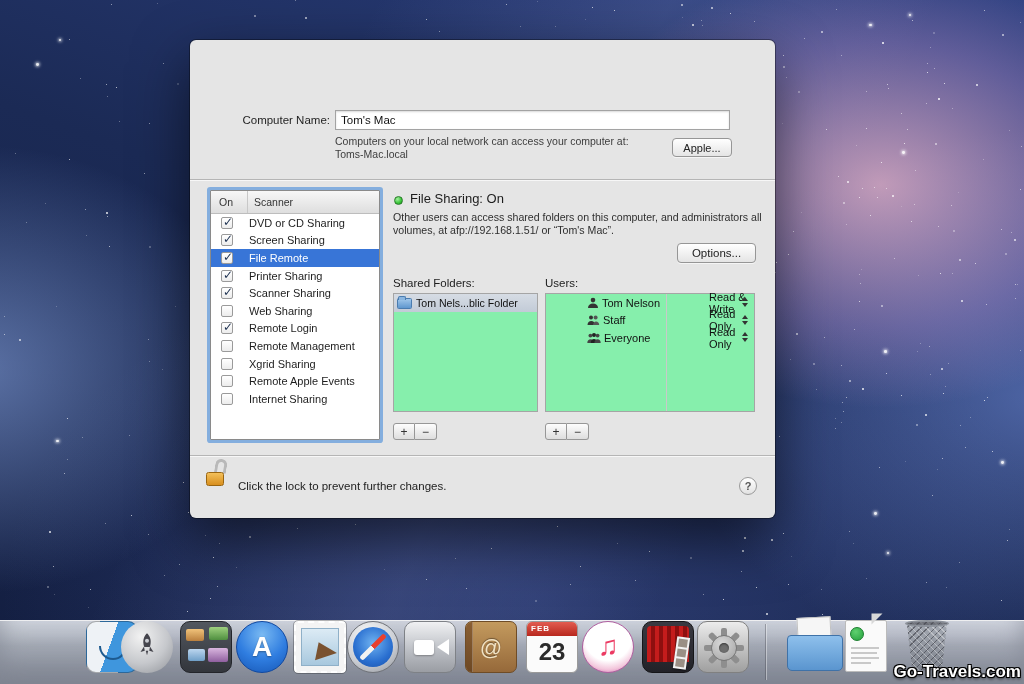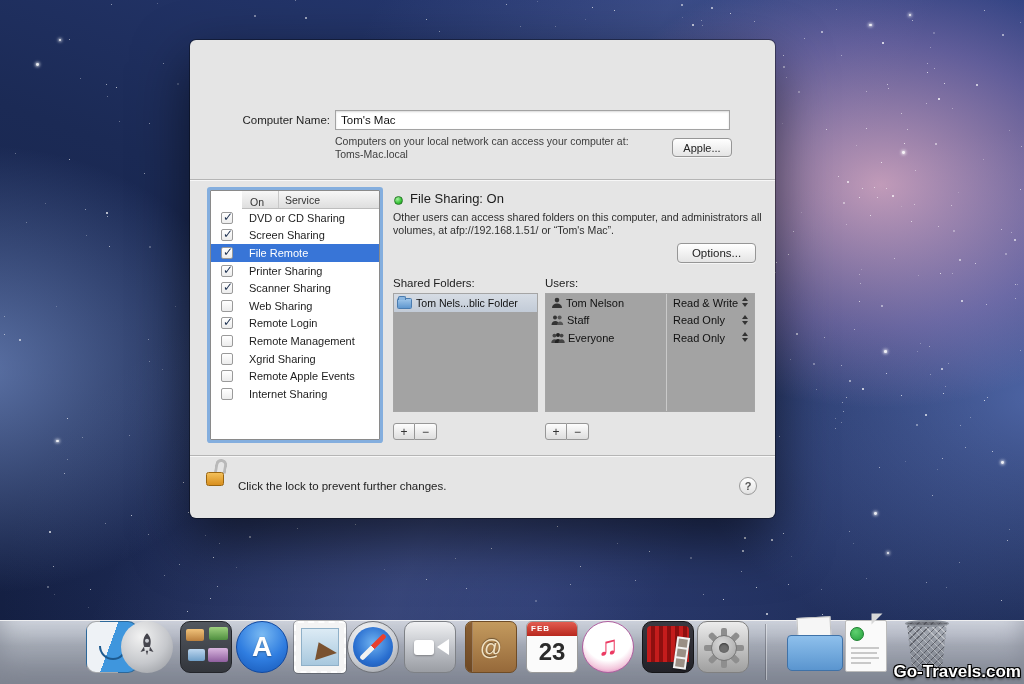--- a/index.html
+++ b/index.html
@@ -54,46 +54,46 @@
   
   .cn-label{position:absolute; left:0; top:74px; width:140px; text-align:right; font-size:11.5px; color:#1f1f1f;}
   .cn-field{position:absolute; left:145px; top:70px; width:395px; height:20px; background:#fff; border:1px solid #a3a3a3; box-shadow:inset 0 1px 2px rgba(0,0,0,.15); font-size:11.5px; padding:3px 5px; color:#111; font-family:inherit;}
   .cn-cap{position:absolute; left:145px; top:95px; width:330px; font-size:10.5px; color:#3d3d3d; line-height:13px;}
   .btn{border:1px solid #969696; border-radius:4px; background:linear-gradient(#ffffff,#e4e4e4); box-shadow:0 1px 0 rgba(255,255,255,.6); color:#222; display:flex; align-items:center; justify-content:center;}
   .edit-btn{position:absolute; left:482px; top:98px; width:60px; height:19px; font-size:11px;}
   .hdiv{position:absolute; left:0; right:0; height:1px; background:#b5b5b5; box-shadow:0 1px 0 rgba(255,255,255,.7);}
 
   
   .svc-list{position:absolute; left:20px; top:150px; width:170px; height:250px; background:#fff; border:1px solid #8a8a8a; box-shadow:0 0 0 3px rgba(108,160,220,.8); border-radius:1px;}
-  .svc-head{height:18px; background:linear-gradient(#f7f7f7,#dedede); border-bottom:1px solid #bdbdbd; display:flex; font-size:10.5px; color:#333; align-items:flex-end;margin-left:31px;}
+  .svc-head{height:23px; background:linear-gradient(#f7f7f7,#dedede); border-bottom:1px solid #bdbdbd; display:flex; font-size:10.5px; color:#333; align-items:center;}
   .svc-head .on{width:36px; padding-left:8px;}
   .svc-head .svco{padding-left:6px; border-left:1px solid #c8c8c8; height:100%; display:flex; align-items:center;}
   .svc-row{height:17.6px; display:flex; align-items:center; font-size:11px; color:#1d1d1d;}
   .svc-row.sel{background:#3875d7; color:#fff;}
   .cb{width:12px; height:12px; margin-left:10px; background:linear-gradient(#fff,#ececec); border:1px solid #9a9a9a; border-radius:2px; font-size:12px; font-weight:bold; color:#1c3050; line-height:9px; text-align:center; text-indent:1px;}
   .svc-row .svc-name{margin-left:16px;}
 
   
   .status-dot{position:absolute; left:204px; top:156px; width:9px; height:9px; border-radius:50%; background:radial-gradient(circle at 35% 30%, #a5f0a0, #37c437 60%, #1f8c1f); border:1px solid #2a7a2a;}
   .fs-title{position:absolute; left:220px; top:151px; font-size:13px; color:#1d1d1d;}
   .fs-desc{position:absolute; left:203px; top:171px; width:370px; font-size:10.6px; line-height:13px; color:#2f2f2f;}
   .options-btn{position:absolute; left:487px; top:203px; width:79px; height:20px; font-size:11.5px;}
 
   .list-label{position:absolute; top:237px; font-size:11.5px; color:#1d1d1d;}
-  .listbox{position:absolute; top:253px; height:119px; background:#a3a3a3; border:1px solid #a5a5a5;}
+  .listbox{position:absolute; top:253px; height:119px; background:#86efac; border:1px solid #a5a5a5;}
   .sf-box{left:203px; width:145px;}
   .usr-box{left:355px; width:210px;}
   .usr-div{position:absolute; left:120px; top:0; bottom:0; width:1px; background:#c9c9c9;}
 
   .sf-row{height:18px; display:flex; align-items:center; font-size:10.6px; color:#111;}
   .sf-row.sel{background:linear-gradient(#d6dce4,#c2cbd7);}
   .folder-ic{width:15px; height:11px; margin:0 4px 0 3px; position:relative; background:linear-gradient(#9fc6ea,#5f97cf); border:1px solid #4a7cb0; border-radius:1.5px;}
   .folder-ic::before{content:""; position:absolute; left:0; top:-3px; width:6px; height:3px; background:#8ab6e0; border:1px solid #4a7cb0; border-bottom:none; border-radius:2px 2px 0 0;}
 
-  .usr-row{height:17.5px; display:flex; align-items:center; position:relative;}
+  .usr-row{height:17.5px; display:flex; align-items:center; position:relative;margin-left:36px;}
   .usr-name{font-size:11px; color:#111; margin-left:3px;}
   .usr-ic{margin-left:5px; display:flex; align-items:center;}
   .perm{position:absolute; left:127px; font-size:11px; color:#111;}
   .stepper{position:absolute; right:6px; top:3px; display:flex; flex-direction:column; gap:2px; align-items:center;}
   .stepper .up{width:0; height:0; border-left:3.5px solid transparent; border-right:3.5px solid transparent; border-bottom:4.5px solid #333;}
   .stepper .dn{width:0; height:0; border-left:3.5px solid transparent; border-right:3.5px solid transparent; border-top:4.5px solid #333;}
 
   .pm-group{position:absolute; top:383px; display:flex;}
   .pm-group.g1{left:203px;} .pm-group.g2{left:355px;}
   .pm-btn{width:22px; height:17px; border:1px solid #979797; background:linear-gradient(#fdfdfd,#dedede); font-size:12px; color:#333; display:flex; align-items:center; justify-content:center;}
@@ -659,21 +659,21 @@
     <div class="cn-cap">
       <span>Computers on your local network can access your computer at:</span><br>
       <span>Toms-Mac.local</span>
     </div>
     <div class="btn edit-btn">Apple...</div>
     <div class="hdiv" style="top:139px;"></div>
 
     <div class="svc-list">
       <div class="svc-head">
         <span class="on">On</span>
-        <span class="svco">Service</span>
+        <span class="svco">Scanner</span>
       </div>
       <div class="svc-row">
           <span class="cb">✓</span>
           <span class="svc-name">DVD or CD Sharing</span>
         </div>
       <div class="svc-row">
           <span class="cb">✓</span>
           <span class="svc-name">Screen Sharing</span>
         </div>
       <div class="svc-row sel">

